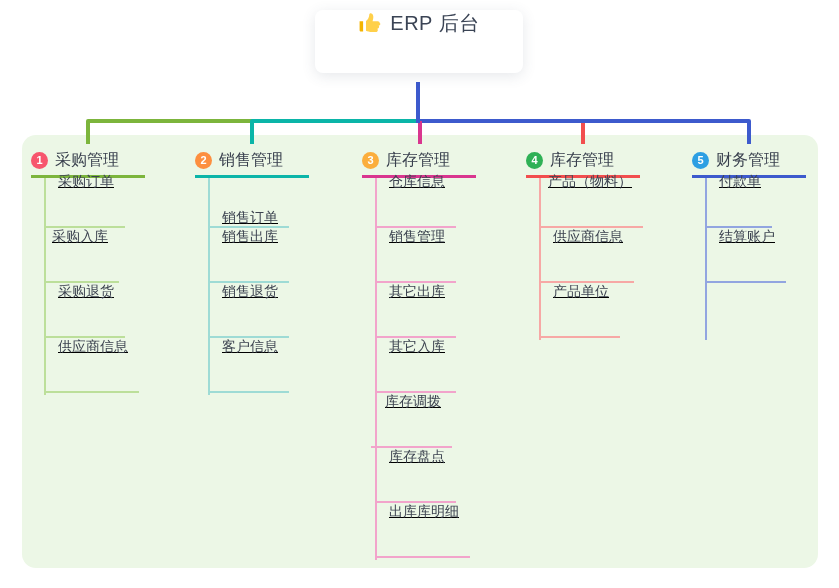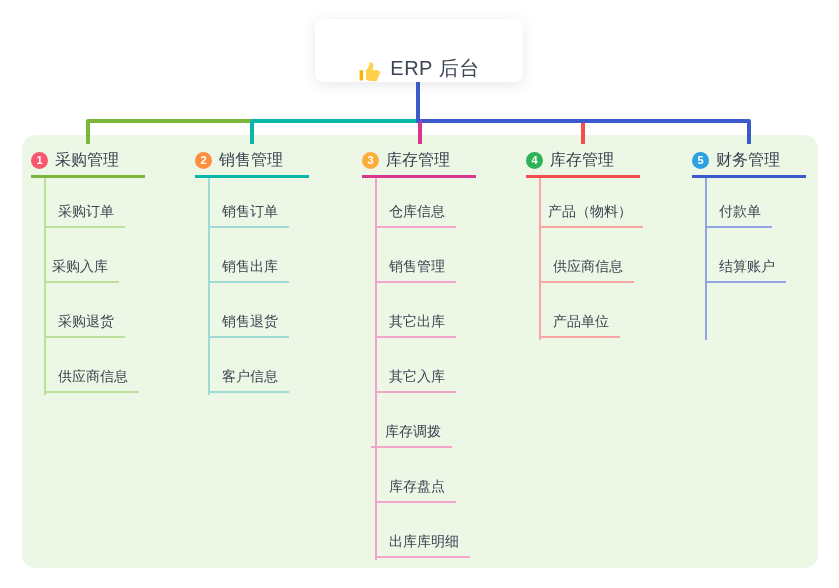--- a/index.html
+++ b/index.html
@@ -6,24 +6,24 @@
   body{
     width:839px;height:588px;position:relative;overflow:hidden;
     font-family:"Liberation Sans","DejaVu Sans",sans-serif;
     -webkit-font-smoothing:antialiased;
   }
   .panel{
     position:absolute;left:22px;top:135px;width:796px;height:433px;
     border-radius:14px;background:#ecf7e6;
   }
   .root-card{
-    position:absolute;left:315px;top:19px;width:208px;height:63px;
+    position:absolute;left:315px;top:10px;width:208px;height:63px;
     background:#ffffff;border-radius:8px;
     box-shadow:0 3px 14px rgba(60,80,100,0.13);
-    display:flex;align-items:flex-end;justify-content:center;gap:9px;
+    display:flex;align-items:flex-start;justify-content:center;gap:9px;
     z-index:5;
   }
   .root-card .root-label{
     font-size:20px;color:#3b4455;font-weight:500;letter-spacing:0.5px;
   }
   .thumb-icon{width:23px;height:23px;display:block;}
   svg.connectors{
     position:absolute;left:0;top:0;z-index:3;pointer-events:none;
   }
   .column{
@@ -38,21 +38,21 @@
   .badge{
     width:17px;height:17px;border-radius:50%;flex:0 0 17px;
     color:#fff;font-size:11px;font-weight:bold;
     display:flex;align-items:center;justify-content:center;line-height:1;
   }
   .children{position:relative;margin-top:-5px;}
   .child-vline{
     position:absolute;left:13px;top:5px;width:2px;background:#ccc;
   }
   .child-row{
-    height:55px;display:flex;align-items:flex-end;
+    height:55px;display:flex;text-decoration:underline;
   }
   .child-label{
     margin-left:13px;padding:0 11px 5px 14px;
     border-bottom:2px solid #ccc;
     font-size:14px;color:#3c4350;white-space:nowrap;cursor:default;
   }
 </style>
 </head>
 <body>
 
@@ -98,21 +98,21 @@
       </div>
     </div>
     <div class="column" style="left: 195px;">
       <div class="col-header" style="border-bottom-color: rgb(11, 181, 168);">
         <span class="badge" style="background: rgb(253, 143, 63);">2</span>
         <span>销售管理</span>
       </div>
       <div class="children">
         <div class="child-vline" style="background: rgb(158, 219, 213); height: 217px;"></div>
         <div class="child-row">
-          <span class="child-label" style="border-bottom-color: rgb(158, 219, 213);">销售订单</span>
+          <span class="child-label" style="border-bottom-color: rgb(158, 219, 213); margin-top: 36px;">销售订单</span>
         </div>
         <div class="child-row">
           <span class="child-label" style="border-bottom-color: rgb(158, 219, 213);">销售出库</span>
         </div>
         <div class="child-row">
           <span class="child-label" style="border-bottom-color: rgb(158, 219, 213);">销售退货</span>
         </div>
         <div class="child-row">
           <span class="child-label" style="border-bottom-color: rgb(158, 219, 213);">客户信息</span>
         </div>
@@ -155,21 +155,21 @@
       </div>
       <div class="children">
         <div class="child-vline" style="background: rgb(247, 168, 165); height: 162px;"></div>
         <div class="child-row">
           <span class="child-label" style="border-bottom-color: rgb(247, 168, 165); padding-left: 9px;">产品（物料）</span>
         </div>
         <div class="child-row">
           <span class="child-label" style="border-bottom-color: rgb(247, 168, 165);">供应商信息</span>
         </div>
         <div class="child-row">
-          <span class="child-label" style="border-bottom-color: rgb(247, 168, 165); margin-top: 34px;">产品单位</span>
+          <span class="child-label" style="border-bottom-color: rgb(247, 168, 165);">产品单位</span>
         </div>
       </div>
     </div>
     <div class="column" style="left: 692px;">
       <div class="col-header" style="border-bottom-color: rgb(61, 90, 205);">
         <span class="badge" style="background: rgb(45, 159, 227);">5</span>
         <span>财务管理</span>
       </div>
       <div class="children">
         <div class="child-vline" style="background: rgb(146, 165, 224); height: 162px;"></div>

